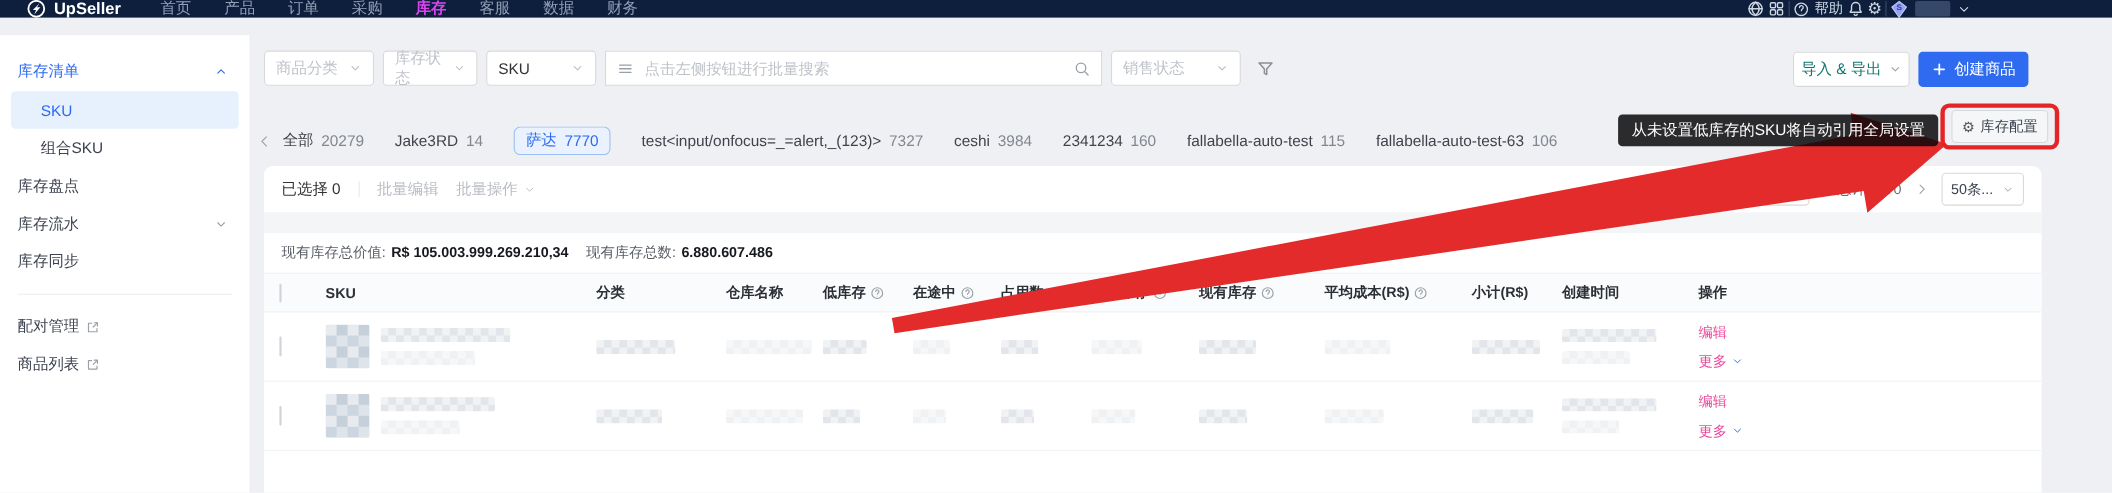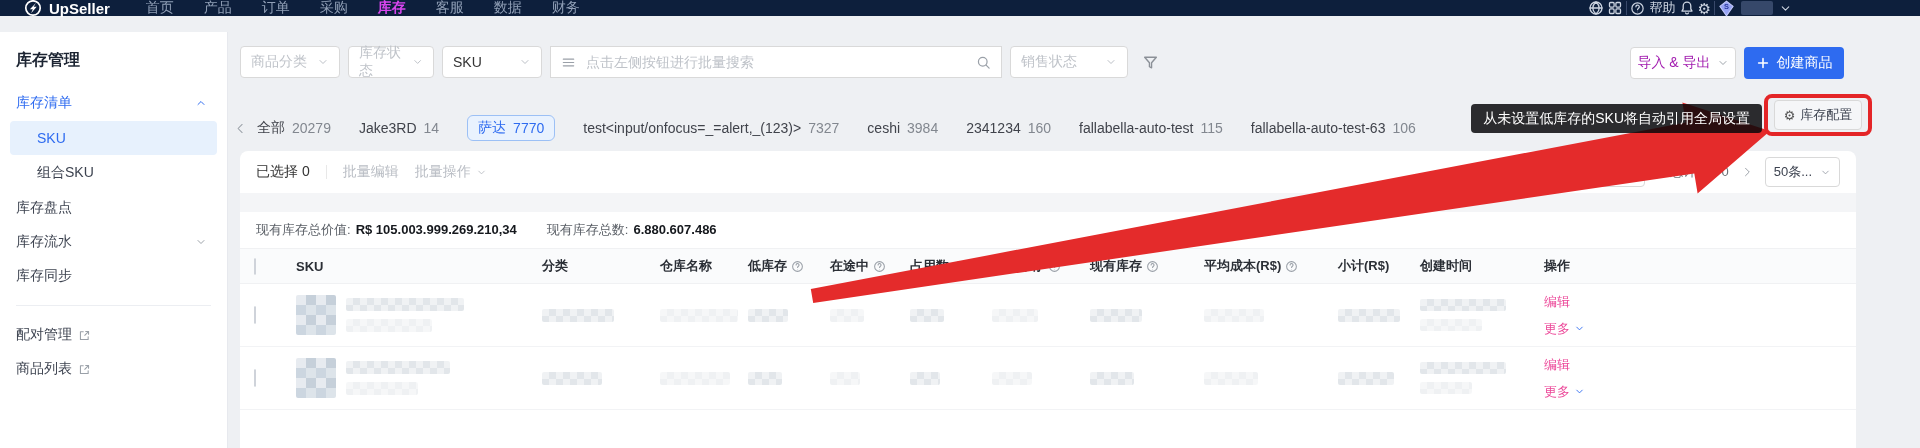--- a/index.html
+++ b/index.html
@@ -40,21 +40,21 @@
   .filters{position:absolute;left:12px;top:14px;display:flex;gap:8px;align-items:center}
   .sel{height:32px;background:#fff;border:1px solid #d9d9d9;border-radius:4px;display:flex;align-items:center;justify-content:space-between;padding:0 10px;box-sizing:border-box;color:#bfc3c9;font-size:14px;cursor:pointer}
   .sel .chev{color:#b9bdc4}
   .sel .val{color:#333}
   .searchgroup{height:32px;background:#fff;border:1px solid #d9d9d9;border-radius:0;display:flex;align-items:center;width:452px;box-sizing:border-box;padding:0 10px;gap:8px;color:#9aa0a8}
   .searchgroup input{border:0;outline:0;flex:1;font-size:14px;color:#333;font-family:inherit;background:transparent}
   ::placeholder{color:#bfc3c9}
   .funnel{color:#8b9097;margin-left:6px;cursor:pointer}
 
   .btn{height:32px;box-sizing:border-box;border-radius:4px;display:flex;align-items:center;justify-content:center;cursor:pointer;font-size:14px}
-  .btn-import{position:absolute;left:1402px;top:15px;width:106px;background:#fff;border:1px solid #d9d9d9;color:#a21caf;gap:6px}
+  .btn-import{position:absolute;left:1402px;top:15px;width:106px;background:#fff;border:1px solid #d9d9d9;color:#0f766e;gap:6px}
   .btn-create{position:absolute;left:1516px;top:15px;width:100px;background:#2e6bf0;color:#fff;gap:7px;border:0}
 
   .tabsrow{position:absolute;left:6px;top:81px;height:30px;display:flex;align-items:center;gap:10px;color:#9aa0a8}
   .tabslist{display:flex;gap:28px;align-items:center;white-space:nowrap;overflow:hidden;width:1160px}
   .tab{display:flex;gap:7px;align-items:center;font-size:14px;color:#40434b;cursor:pointer;flex:none}
   .tab .cnt{color:#82878f}
   .tab.active{background:#e9f2fe;border:1px solid #9cc0f5;border-radius:6px;padding:3px 10px;color:#2e6bf0;font-weight:500}
   .tab.active .cnt{color:#2e6bf0}
 
   .tooltip{position:absolute;top:72px;right:158px;height:29px;box-sizing:border-box;background:rgba(8,8,10,.85);color:#fff;font-size:14px;display:flex;align-items:center;padding:0 12px;border-radius:4px;z-index:45;white-space:nowrap}
@@ -68,21 +68,21 @@
   .tb-left{display:flex;align-items:center;gap:16px}
   .tb-dim{color:#b9bdc4;cursor:pointer;display:flex;align-items:center;gap:5px}
   .tb-div{width:1px;height:14px;background:#e8e8e8}
   .tb-right{margin-left:auto;display:flex;align-items:center;gap:12px;color:#6b7077;font-size:13px}
   .sortbtn{height:28px;border:1px solid #d9d9d9;border-radius:4px;display:flex;align-items:center;gap:6px;padding:0 9px;color:#3d4350;background:#fff;cursor:pointer;font-size:13px}
   .sortbtn .ic{color:#2e6bf0}
   .psize{height:28px;border:1px solid #d9d9d9;border-radius:4px;display:flex;align-items:center;gap:8px;padding:0 8px;color:#3d4350;background:#fff;cursor:pointer;font-size:13px}
   .chev-sm{color:#9aa0a8}
 
   .graystrip{height:19px;background:#f4f5f7}
-  .stats{height:36px;display:flex;align-items:center;gap:30px;padding:0 16px;font-size:13px;color:#5a5f66}
+  .stats{height:36px;display:flex;align-items:center;gap:16px;padding:0 16px;font-size:13px;color:#5a5f66}
   .stats b{color:#15181d;margin-left:5px;font-weight:700}
 
   .grid{display:grid;grid-template-columns:44px 246px 118px 88px 82px 80px 82px 98px 114px 134px 82px 124px 70px;align-items:center;padding-left:12px}
   .thead{height:34px;background:#fafbfc;border-top:1px solid #f0f1f3;border-bottom:1px solid #f0f1f3;font-size:13px;color:#2b2f36;font-weight:700}
   .th{display:flex;align-items:center;gap:4px}
   .help{color:#9aa0a8;flex:none}
   .trow{height:62px;border-bottom:1px solid #f2f3f5}
   .checkbox{width:15px;height:15px;border:1px solid #cfd3da;border-radius:2px;background:#fff;cursor:pointer;margin-left:2px}
   .redact{background:conic-gradient(#e2e6ea 25%,#f0f2f4 0 50%,#e2e6ea 0 75%,#f0f2f4 0);background-size:14px 14px;border-radius:2px}
   .redact.light{opacity:.55}
@@ -148,21 +148,20 @@
       </svg>
       <span class="nameblock"></span>
       <svg class="ic" width="13" height="13" viewBox="0 0 16 16">
           <path d="M4 6l4 4 4-4"></path>
         </svg>
     </span>
   </div>
 </div>
 
 <div class="sidebar">
-  <div class="sb-title">库存管理</div>
   <div id="sb-items">
       <div class="sb-item blue">
         <span>库存清单</span>
         <svg class="ic" width="12" height="12" viewBox="0 0 16 16" style="color:#2e6bf0">
           <path d="M4 10l4-4 4 4"></path>
         </svg>
       </div>
       <div class="sb-child selected">SKU</div>
       <div class="sb-child">组合SKU</div>
       <div class="sb-item">

